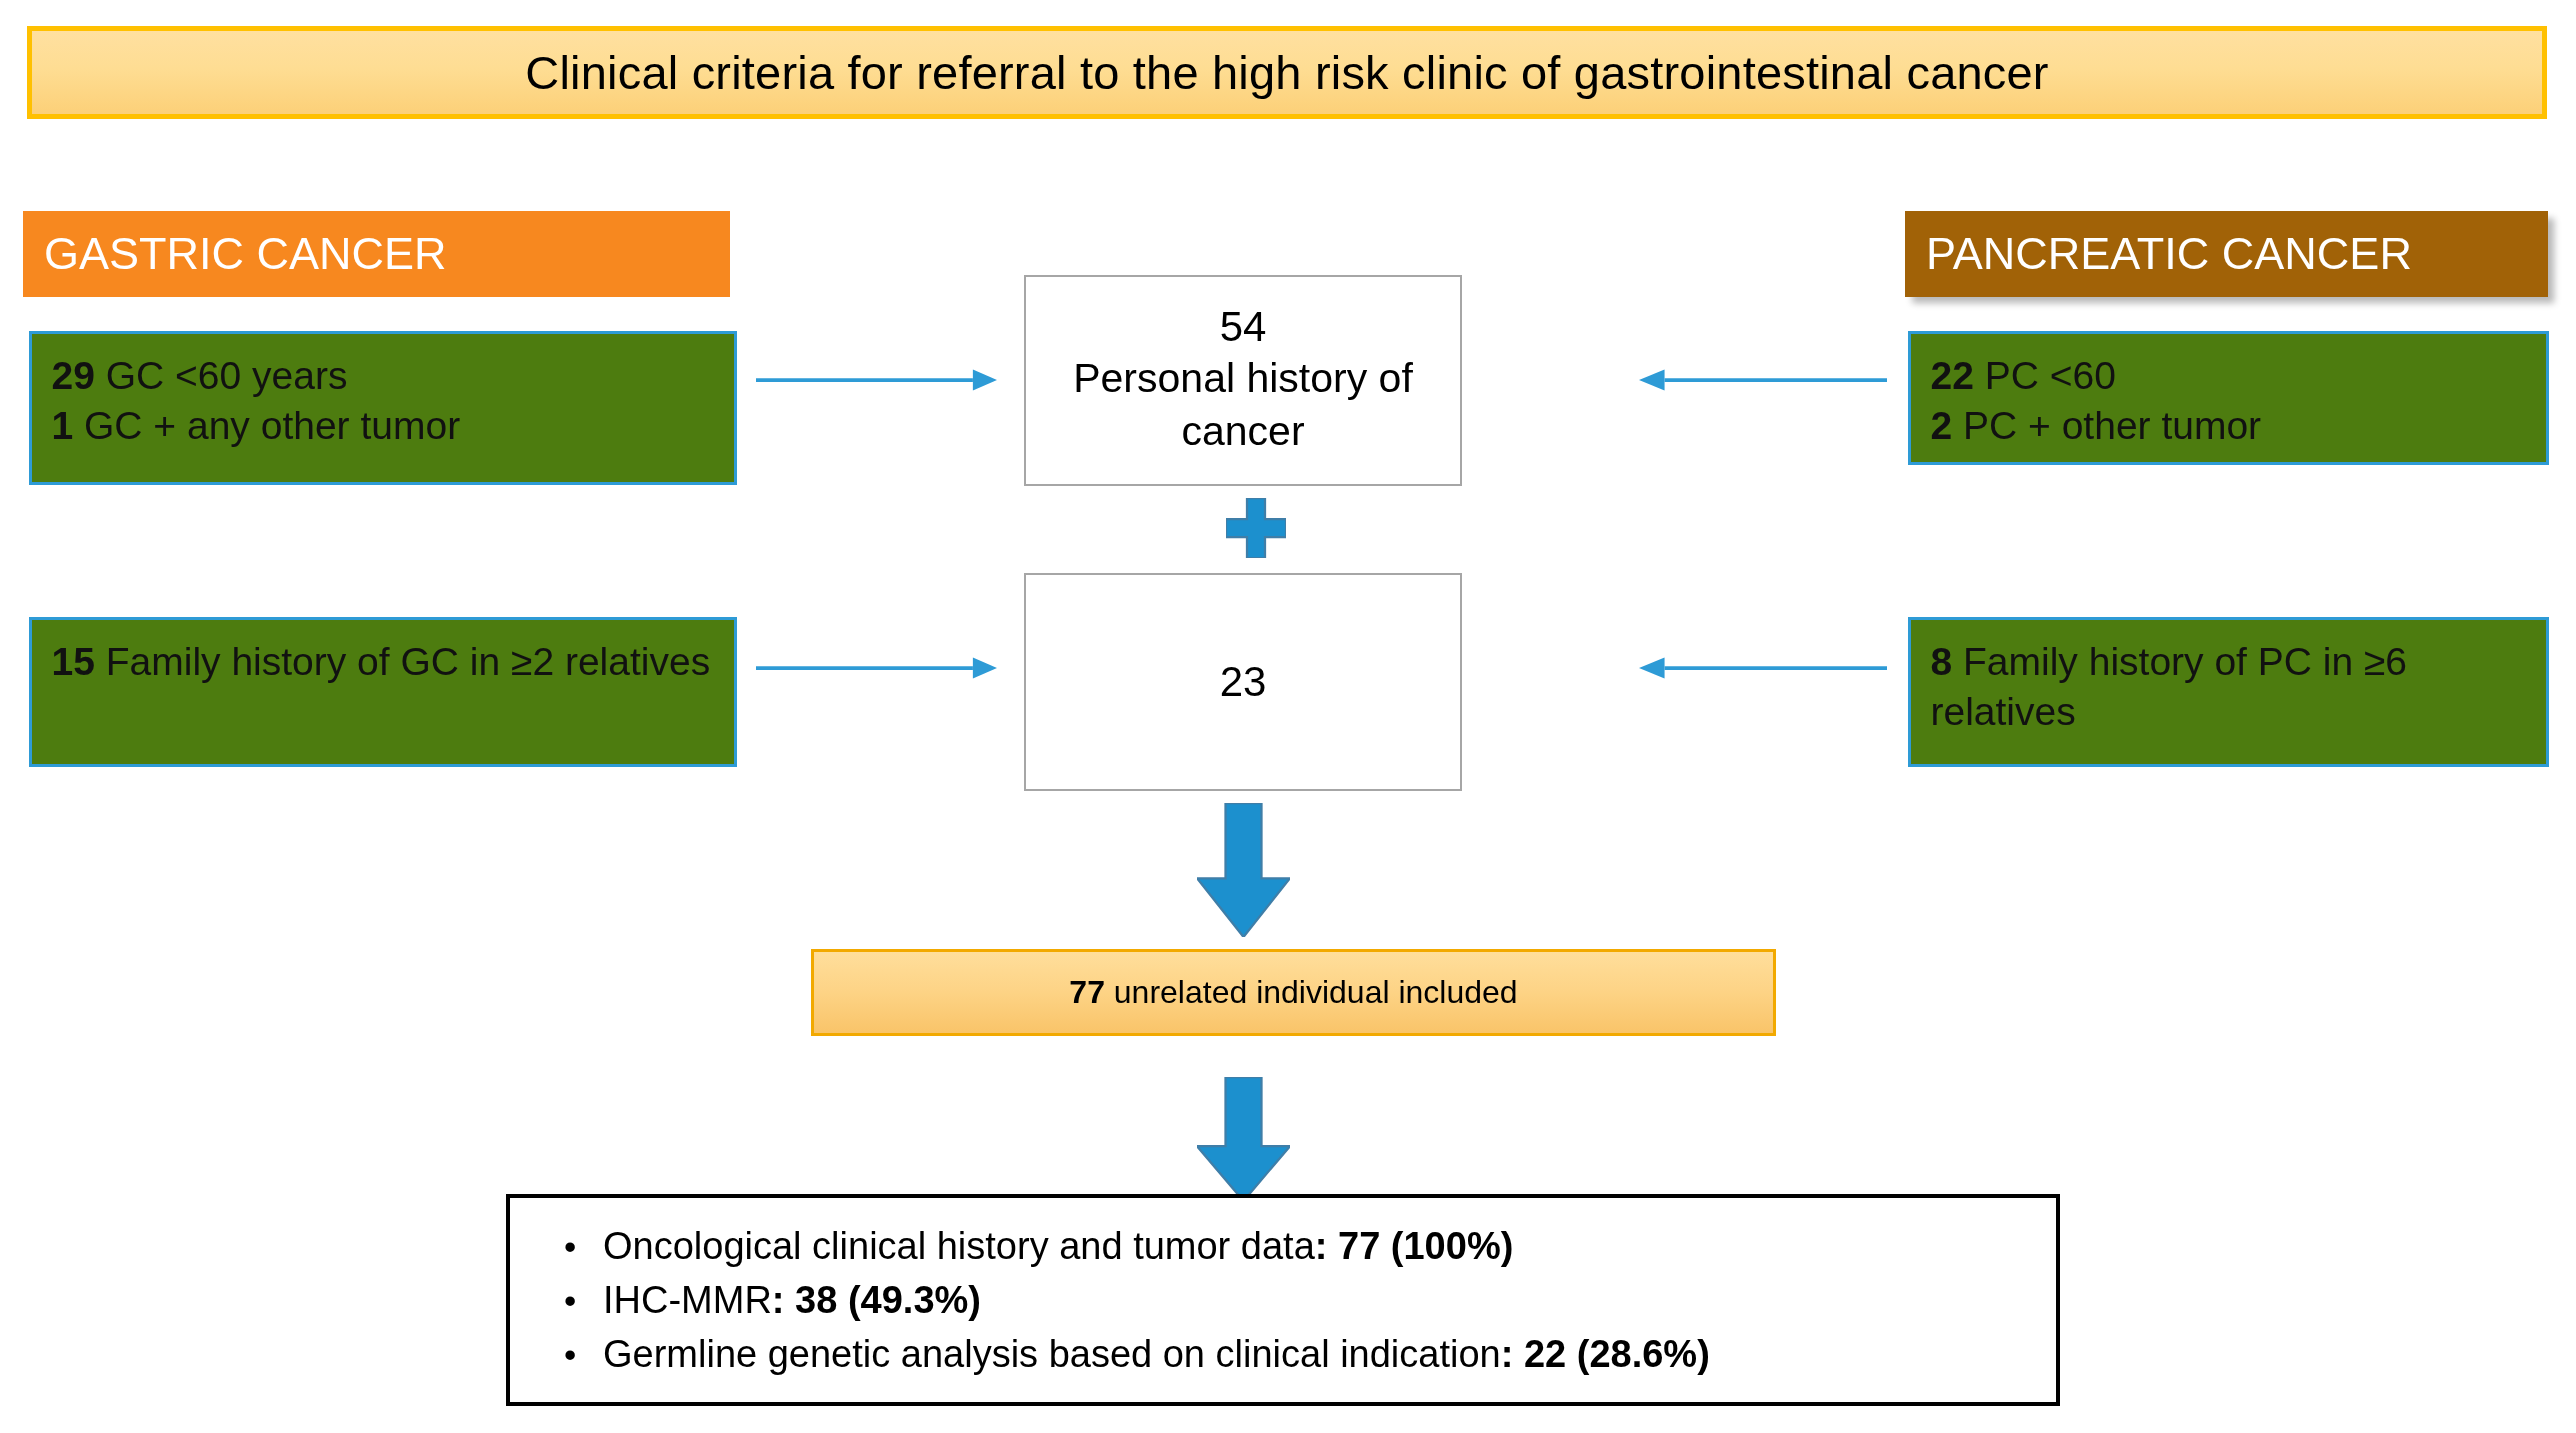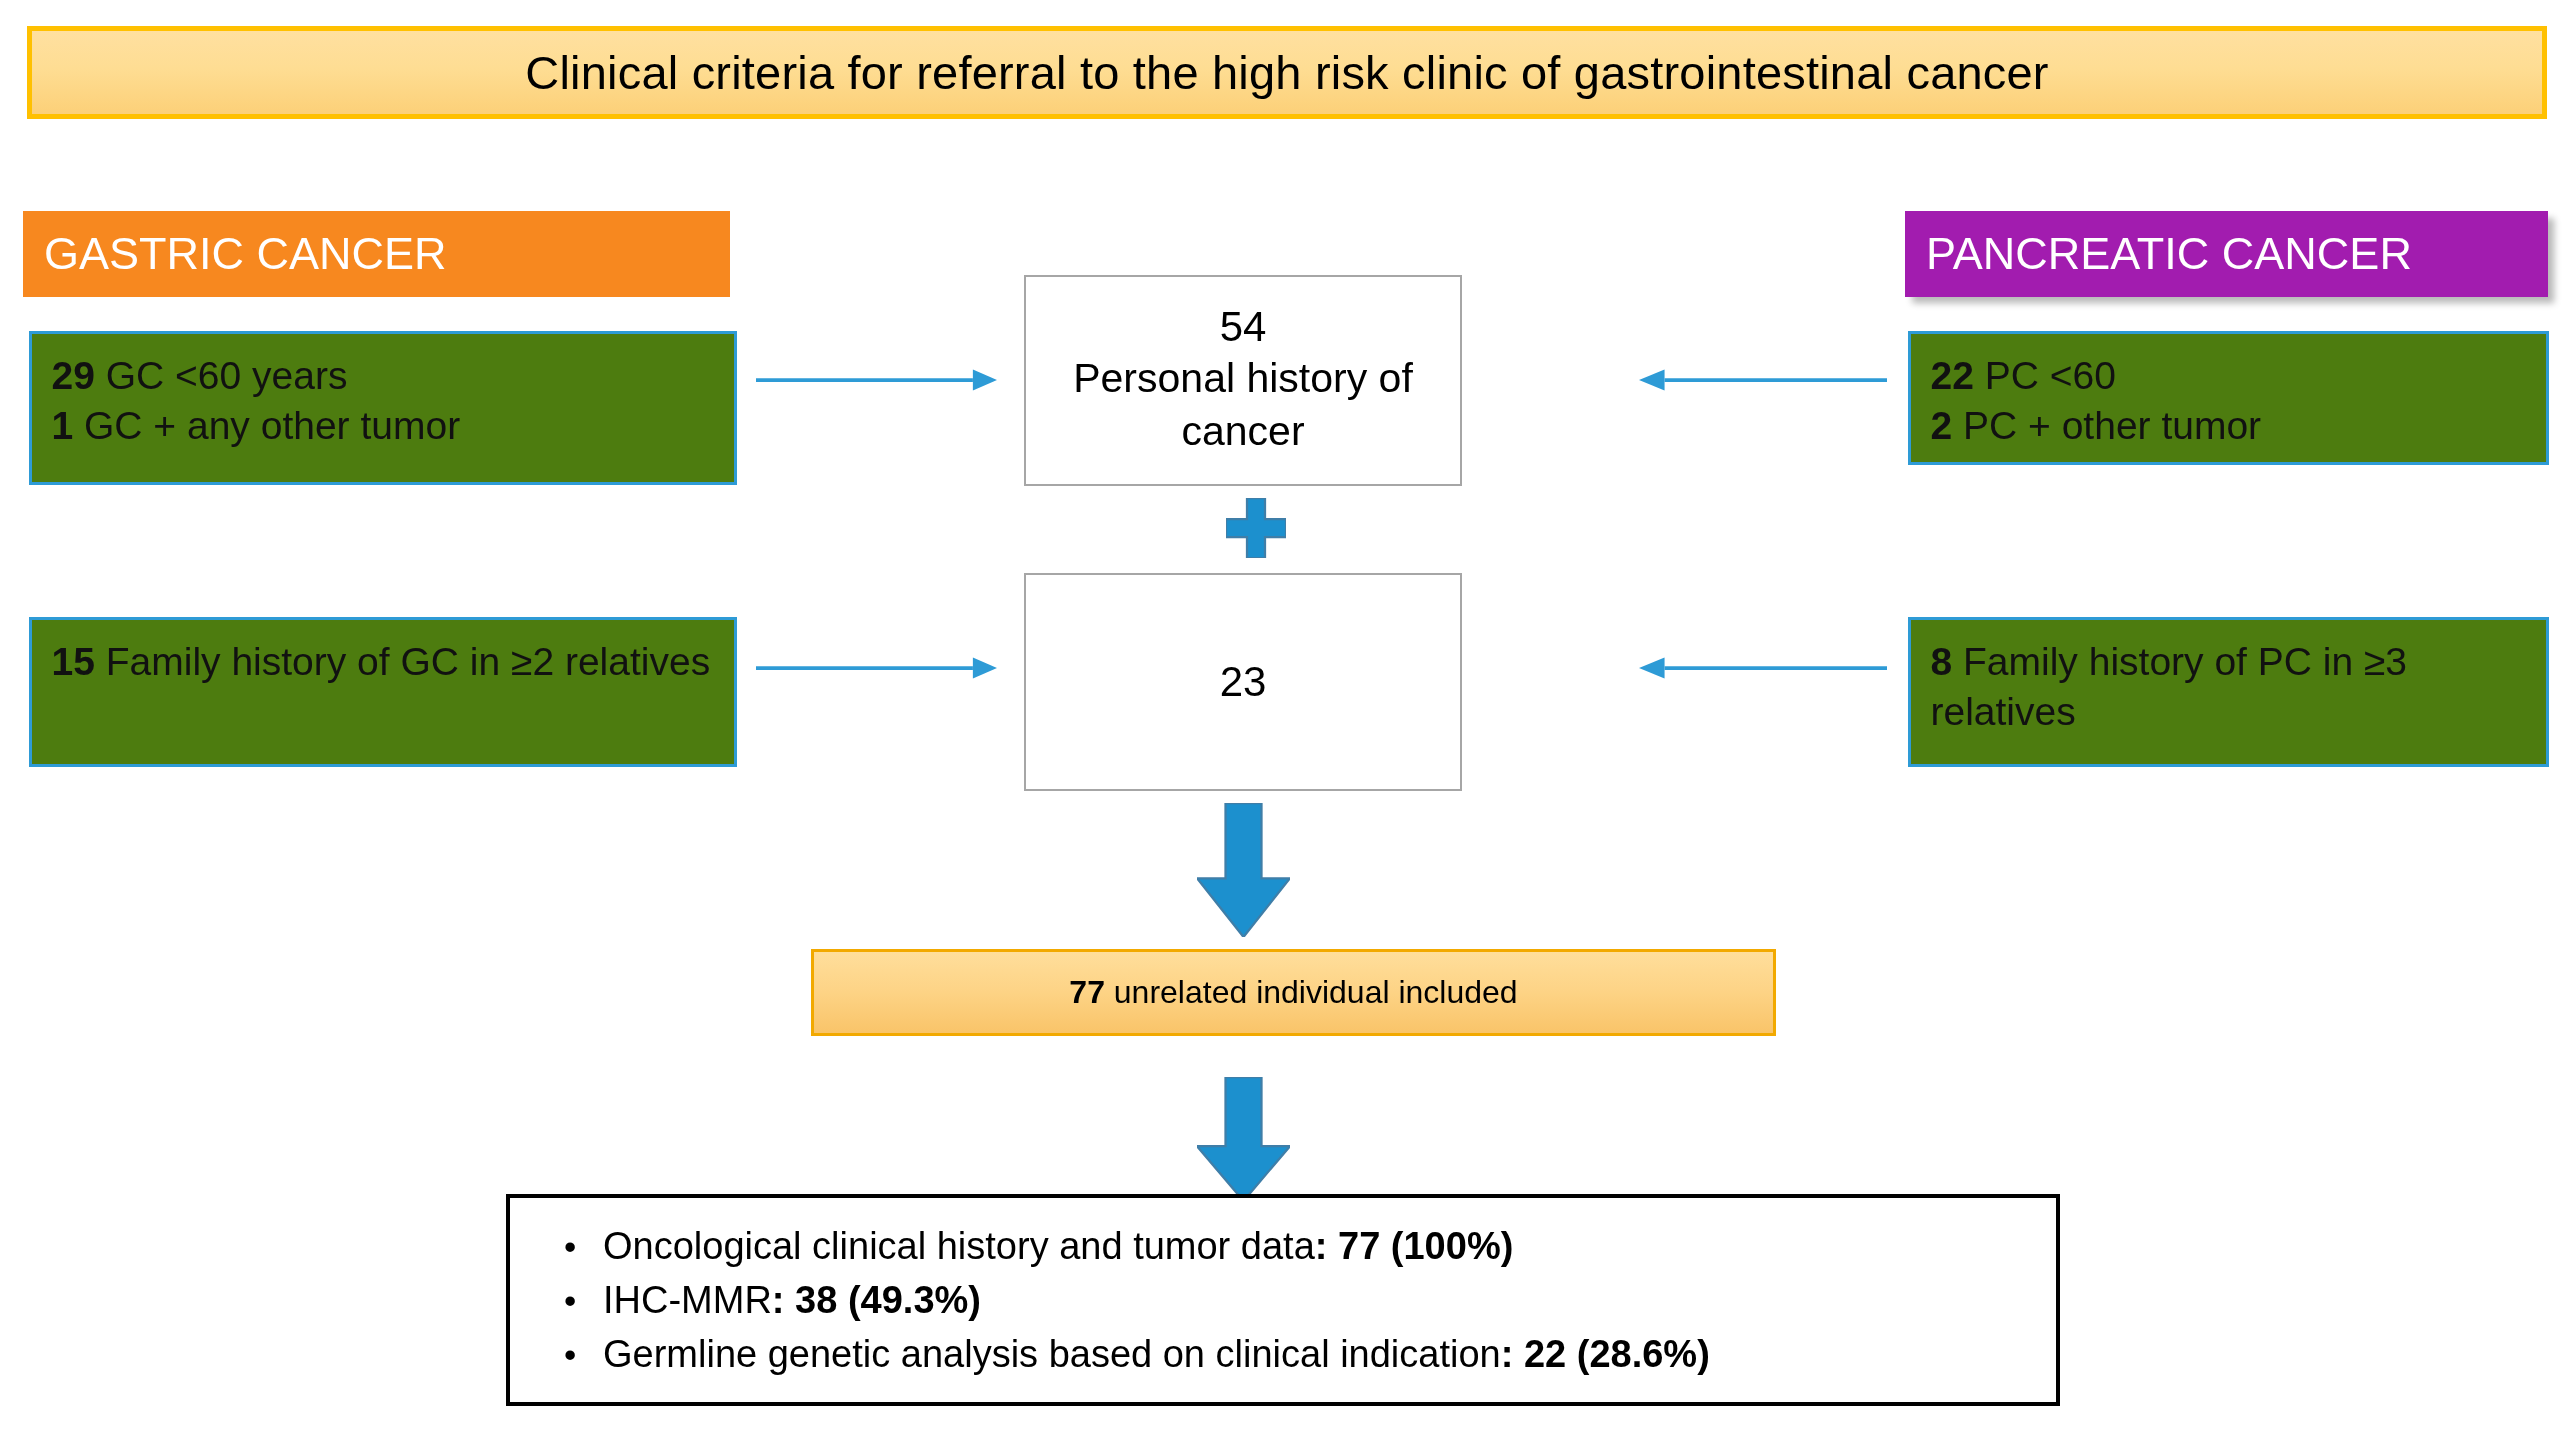--- a/index.html
+++ b/index.html
@@ -57,21 +57,21 @@
     top: 211px;
     width: 707px;
     height: 86px;
     background: #F7881F;
   }
   .pancreatic-header {
     left: 1905px;
     top: 211px;
     width: 643px;
     height: 86px;
-    background: #a21caf;
+    background: #a16207;
     box-shadow: 6.8px 6.8px 6.8px rgba(0,0,0,0.28);
   }
 
   
   .crit-box {
     position: absolute;
     box-sizing: border-box;
     border: 3px solid #2E9BD6;
     background: #4d7c0f;
     padding: 16.5px 19.5px 16.5px 19.5px;
@@ -237,21 +237,21 @@
     <div class="crit-line">
       <b>22</b><span> PC &lt;60</span>
     </div>
     <div class="crit-line">
       <b>2</b><span> PC + other tumor</span>
     </div>
   </div>
 
   <div class="crit-box pc-crit-2">
     <div class="crit-line wrap">
-      <b>8</b><span> Family history of PC in ≥3 relatives</span>
+      <b>8</b><span> Family history of PC in ≥6 relatives</span>
     </div>
   </div>
 
   <div class="thin-arrow arrow-gc-1">
     <svg width="100%" height="100%" viewBox="0 0 320 40" preserveAspectRatio="none">
       <line x1="0" y1="20" x2="288" y2="20" stroke="#2E9BD6" stroke-width="5"></line>
       <polygon points="288,6 320,20 288,34" fill="#2E9BD6"></polygon>
     </svg>
   </div>
   <div class="thin-arrow arrow-gc-2">

